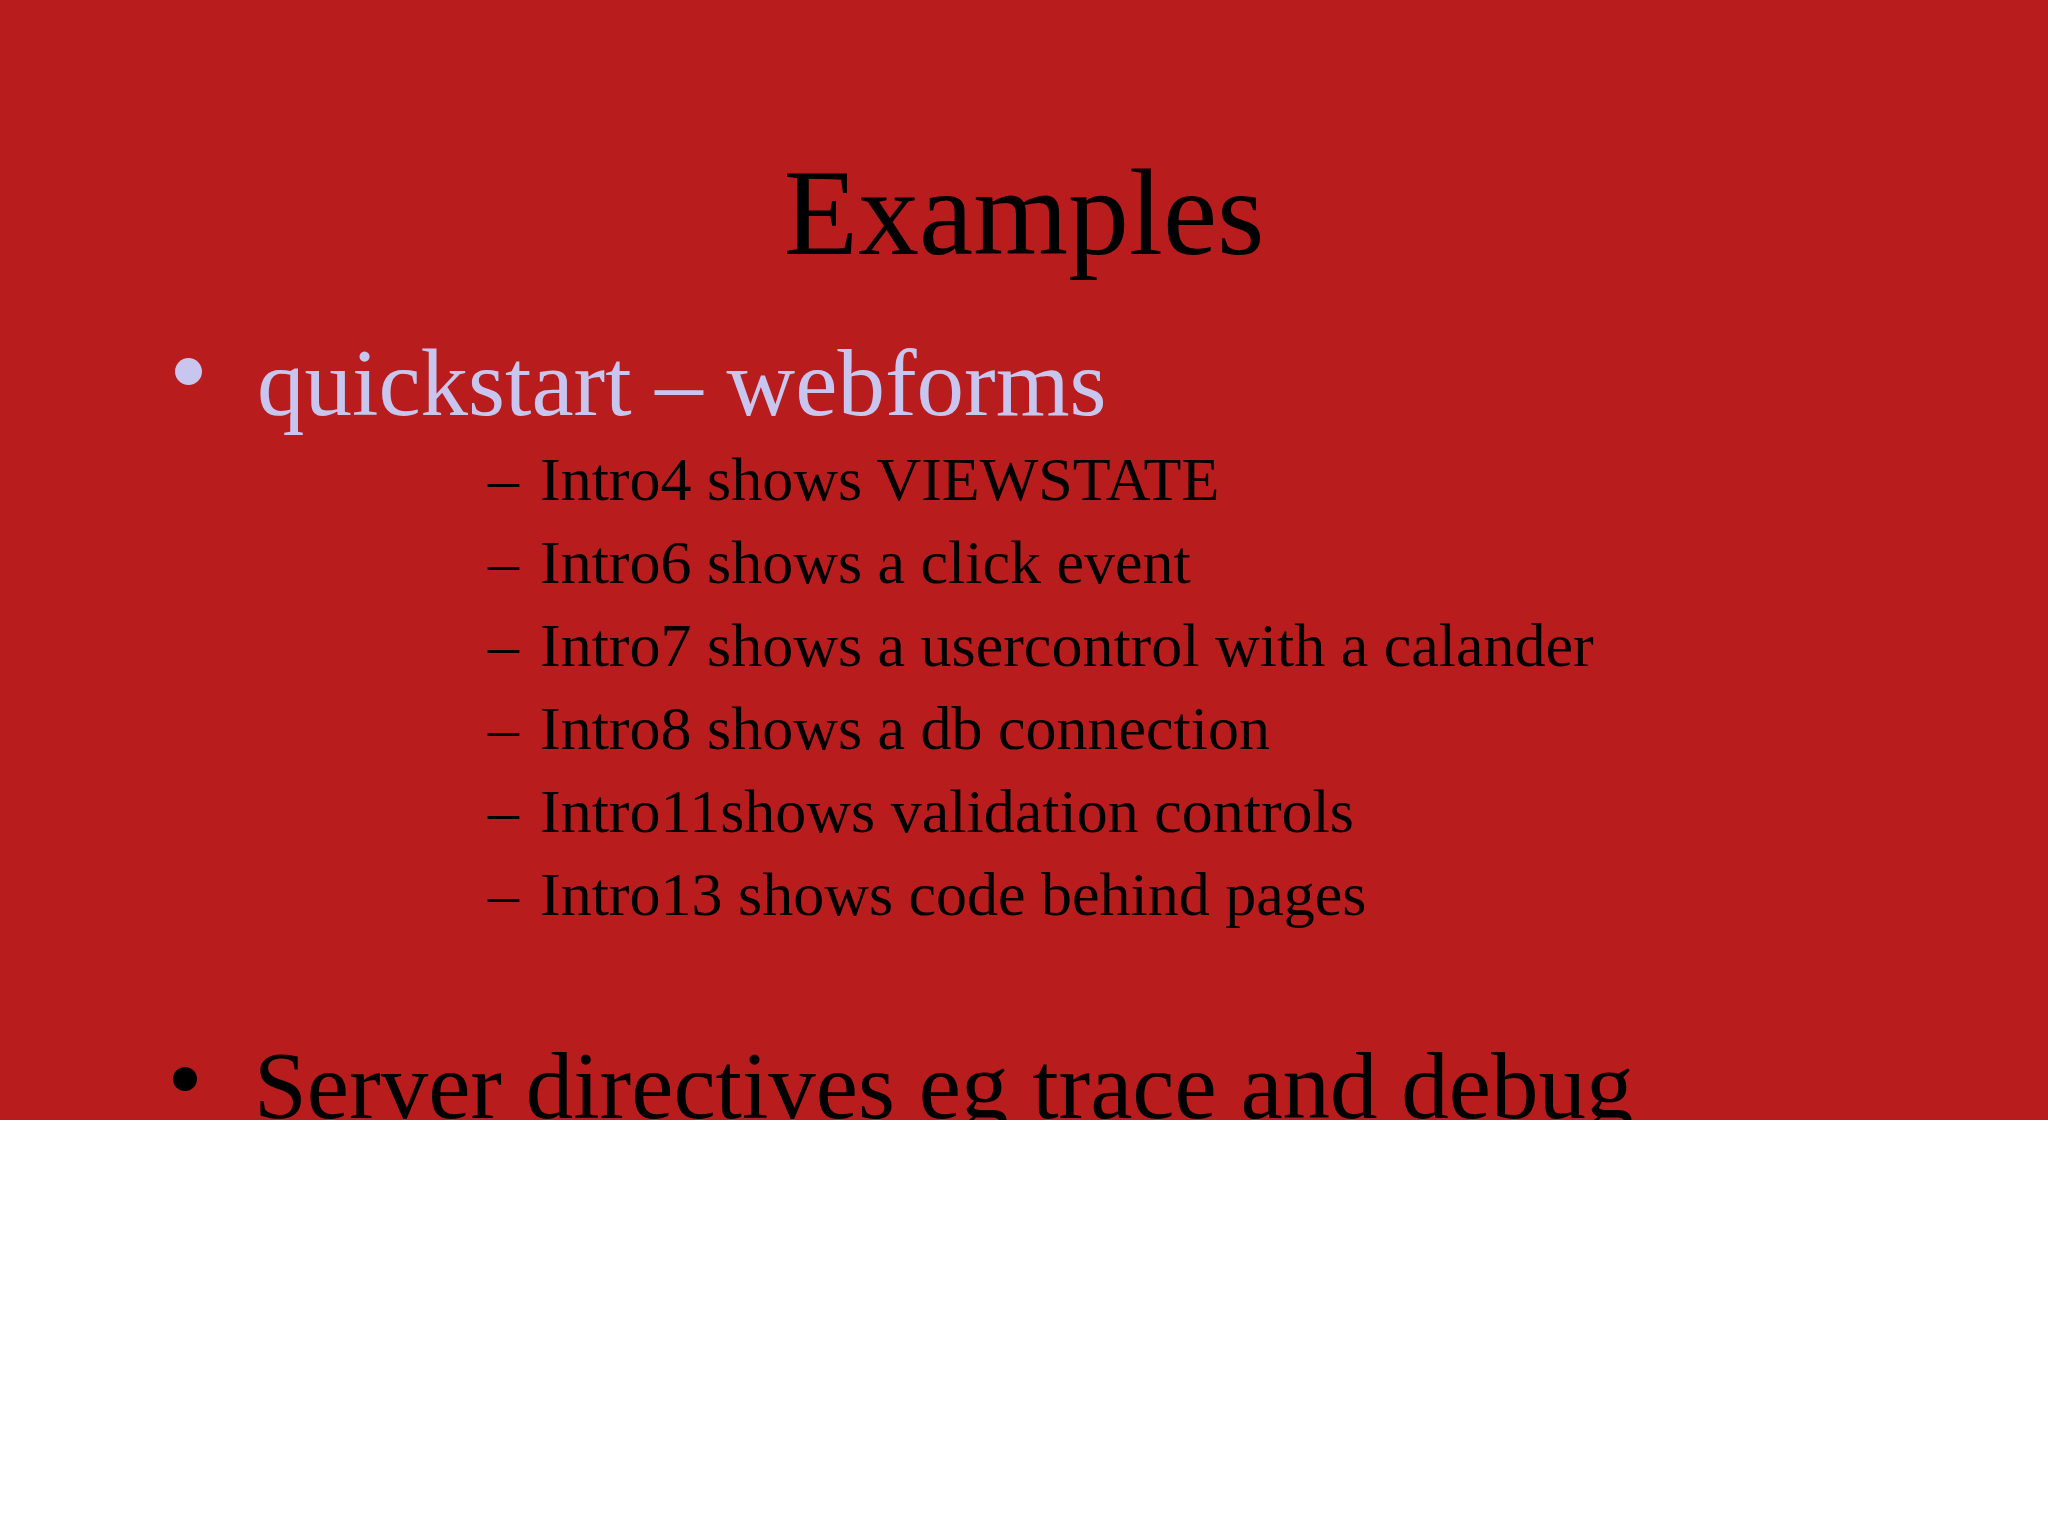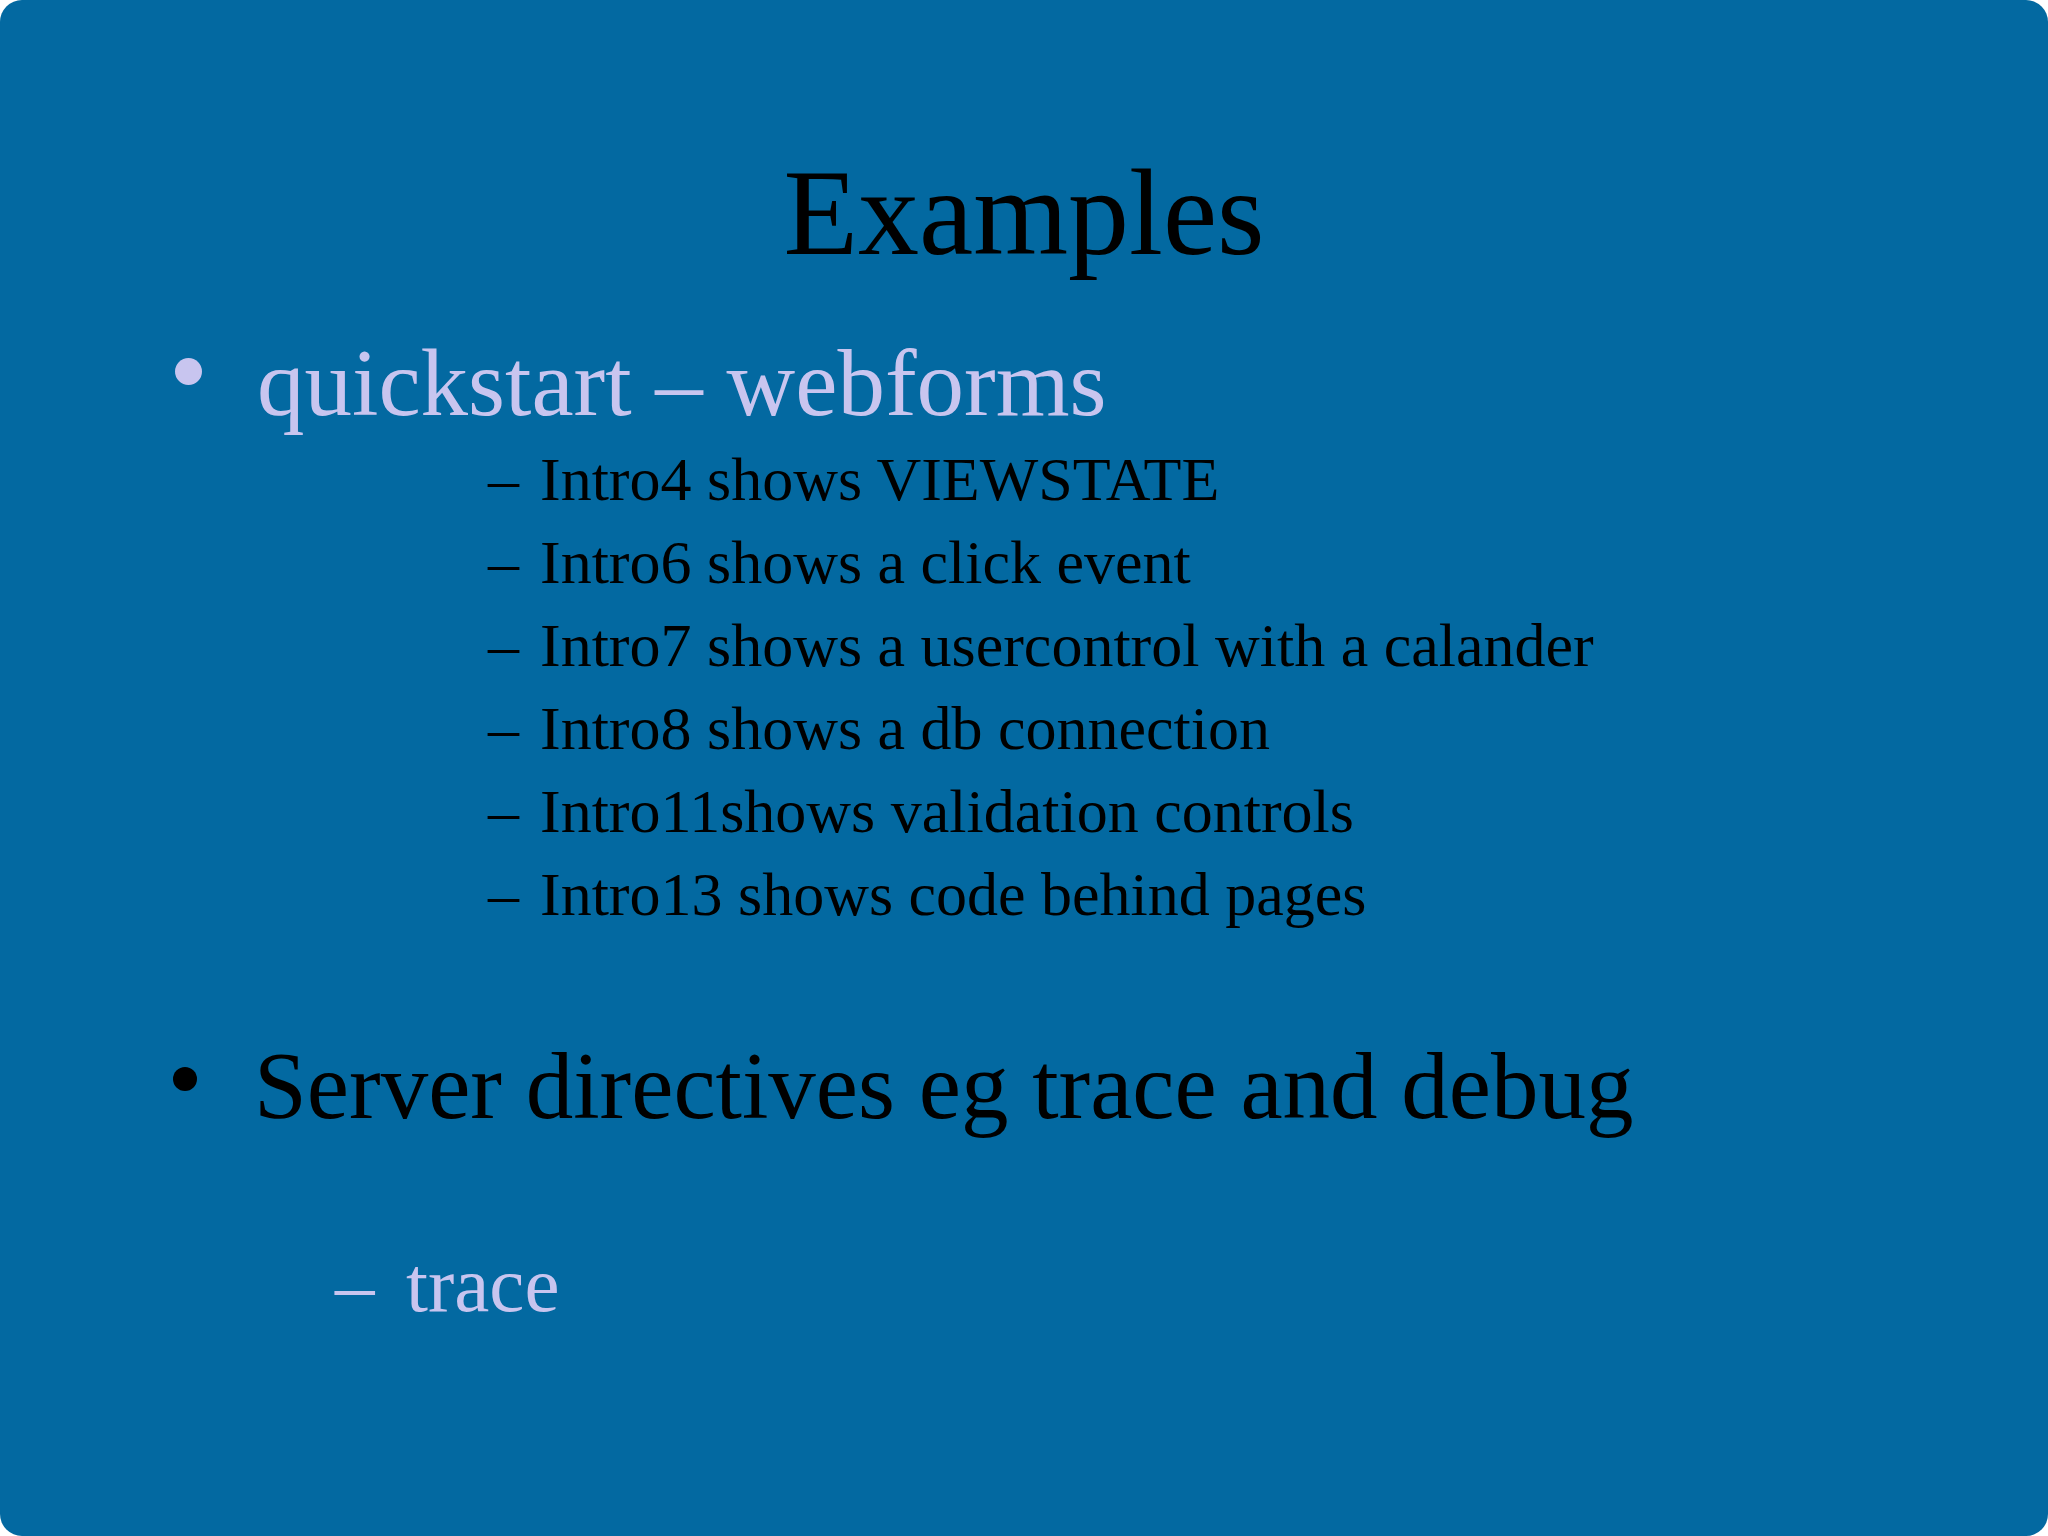--- a/index.html
+++ b/index.html
@@ -3,26 +3,25 @@
 <meta charset="utf-8">
 <style>
   html, body {
     margin: 0;
     padding: 0;
     background: #ffffff;
   }
   .slide {
     position: relative;
     width: 2048px;
-    height: 1536px;
-    background: #0369a1;
+    height: 1120px;
+    background: #b91c1c;
     overflow: hidden;
     font-family: "Liberation Serif", "DejaVu Serif", serif;
     color: #000000;
-    border-radius: 22px;
   }
   .slide-title {
     position: absolute;
     top: 152px;
     left: 0;
     width: 100%;
     text-align: center;
     font-size: 122px;
     line-height: 1;
     color: #000000;

